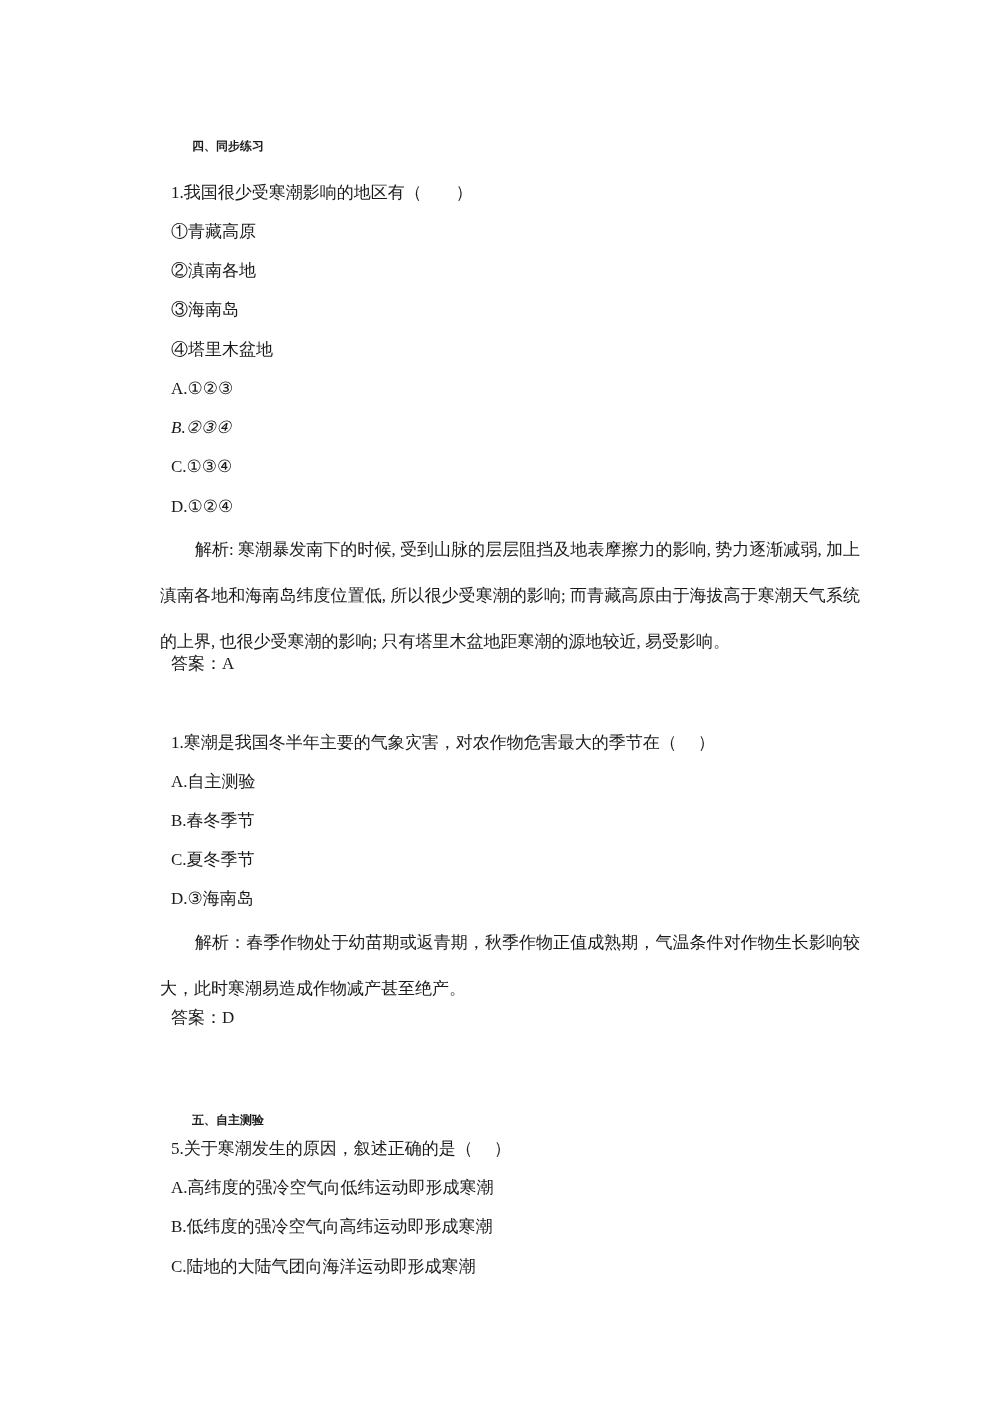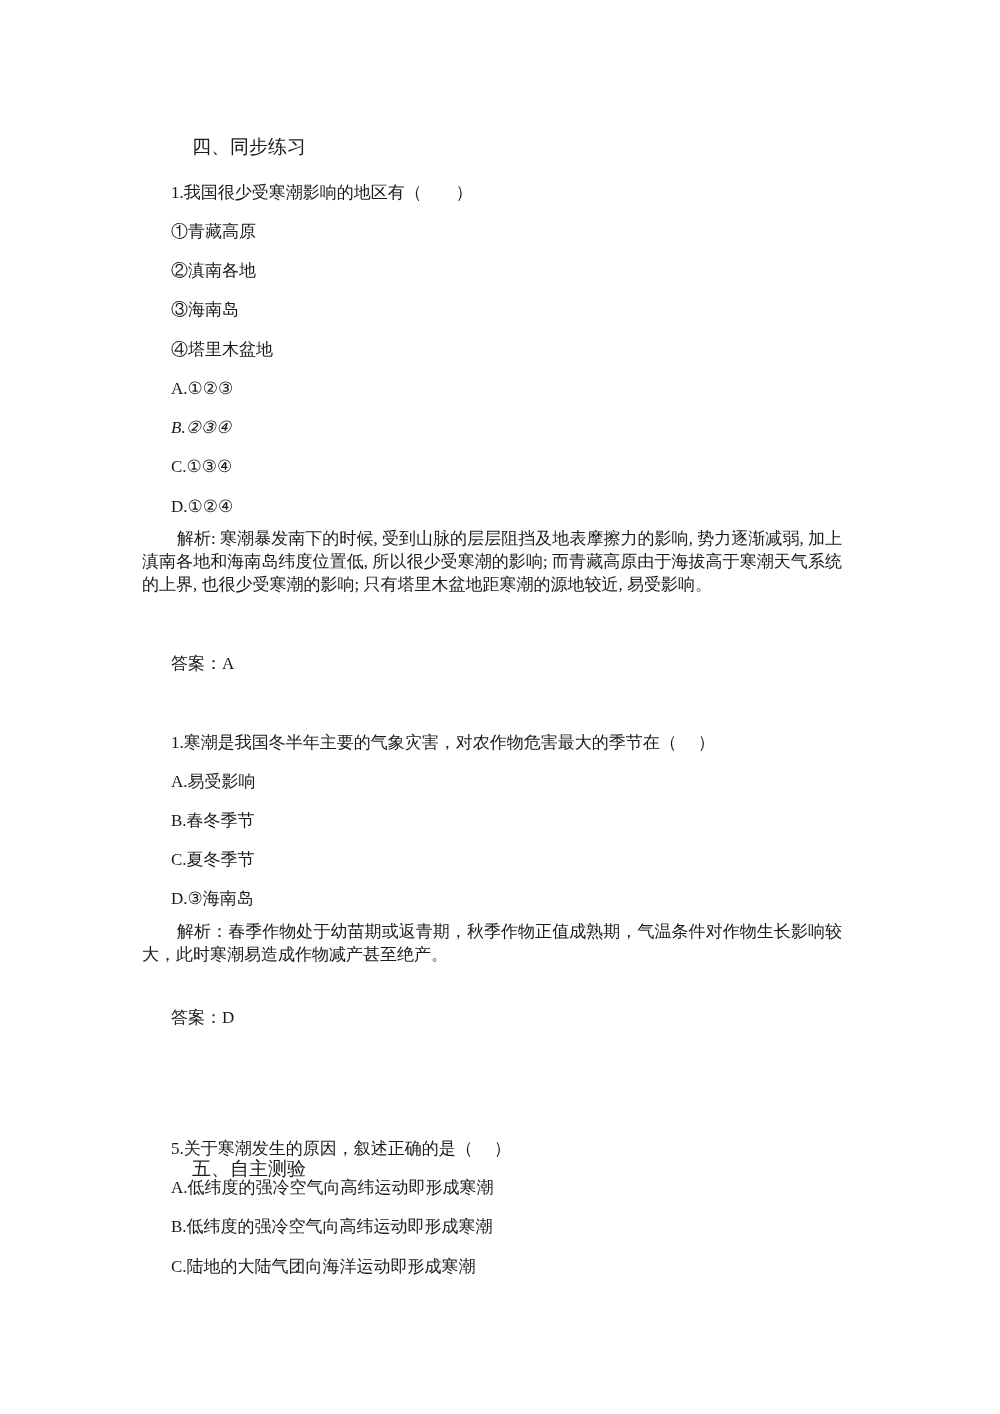--- a/index.html
+++ b/index.html
@@ -1,47 +1,47 @@
 <!DOCTYPE html>
 <html><head>
   <meta charset="utf-8">
   <style>
     html, body { margin: 0; padding: 0; background: #ffffff; }
     body { width: 1000px; height: 1414px; position: relative; overflow: hidden;
       font-family: "Liberation Serif", "DejaVu Serif", serif; color: #1a1a1a; }
     .line { position: absolute; font-size: 17px; white-space: nowrap; line-height: 20px; }
-    .heading { font-family: "DejaVu Sans", "Liberation Sans", sans-serif; font-weight: normal; font-size: 19px; left: 192px; }
+    .heading { font-family: "DejaVu Sans", "Liberation Sans", sans-serif; font-weight: bold; font-size: 12px; left: 192px; }
     .q { left: 171px; }
-    .para { left: 142px; width: 700px; font-size: 17px; line-height: 23px; position: absolute; white-space: normal; text-indent: 35px; text-align: justify; }
+    .para { left: 160px; width: 700px; font-size: 17px; line-height: 46px; position: absolute; white-space: normal; text-indent: 35px; text-align: justify; }
   </style>
 </head>
 <body>
 
 <div>
   <div class="line heading" style="top:136px;">四、同步练习</div>
 
   <div class="line q" style="top:183px;">1.我国很少受寒潮影响的地区有（　　）</div>
   <div class="line q" style="top:222px;">①青藏高原</div>
   <div class="line q" style="top:261px;">②滇南各地</div>
   <div class="line q" style="top:300px;">③海南岛</div>
   <div class="line q" style="top:340px;">④塔里木盆地</div>
   <div class="line q" style="top:379px;">A.①②③</div>
   <div class="line q" style="top:418px;font-style:italic;">B.②③④</div>
   <div class="line q" style="top:457px;">C.①③④</div>
   <div class="line q" style="top:497px;">D.①②④</div>
   <div class="para" style="top:527px;">解析: 寒潮暴发南下的时候, 受到山脉的层层阻挡及地表摩擦力的影响, 势力逐渐减弱, 加上滇南各地和海南岛纬度位置低, 所以很少受寒潮的影响; 而青藏高原由于海拔高于寒潮天气系统的上界, 也很少受寒潮的影响; 只有塔里木盆地距寒潮的源地较近, 易受影响。</div>
   <div class="line q" style="top:654px;">答案：A</div>
 
   <div class="line q" style="top:733px;">1.寒潮是我国冬半年主要的气象灾害，对农作物危害最大的季节在（　 ）</div>
-  <div class="line q" style="top:772px;">A.易受影响</div>
+  <div class="line q" style="top:772px;">A.自主测验</div>
   <div class="line q" style="top:811px;">B.春冬季节</div>
   <div class="line q" style="top:850px;">C.夏冬季节</div>
   <div class="line q" style="top:889px;">D.③海南岛</div>
   <div class="para" style="top:920px;">解析：春季作物处于幼苗期或返青期，秋季作物正值成熟期，气温条件对作物生长影响较大，此时寒潮易造成作物减产甚至绝产。</div>
   <div class="line q" style="top:1008px;">答案：D</div>
 
-  <div class="line heading" style="top:1158px;">五、自主测验</div>
+  <div class="line heading" style="top:1110px;">五、自主测验</div>
 
   <div class="line q" style="top:1139px;">5.关于寒潮发生的原因，叙述正确的是（　 ）</div>
-  <div class="line q" style="top:1178px;">A.低纬度的强冷空气向高纬运动即形成寒潮</div>
+  <div class="line q" style="top:1178px;">A.高纬度的强冷空气向低纬运动即形成寒潮</div>
   <div class="line q" style="top:1217px;">B.低纬度的强冷空气向高纬运动即形成寒潮</div>
   <div class="line q" style="top:1257px;">C.陆地的大陆气团向海洋运动即形成寒潮</div>
 </div>
 
 </body></html>

